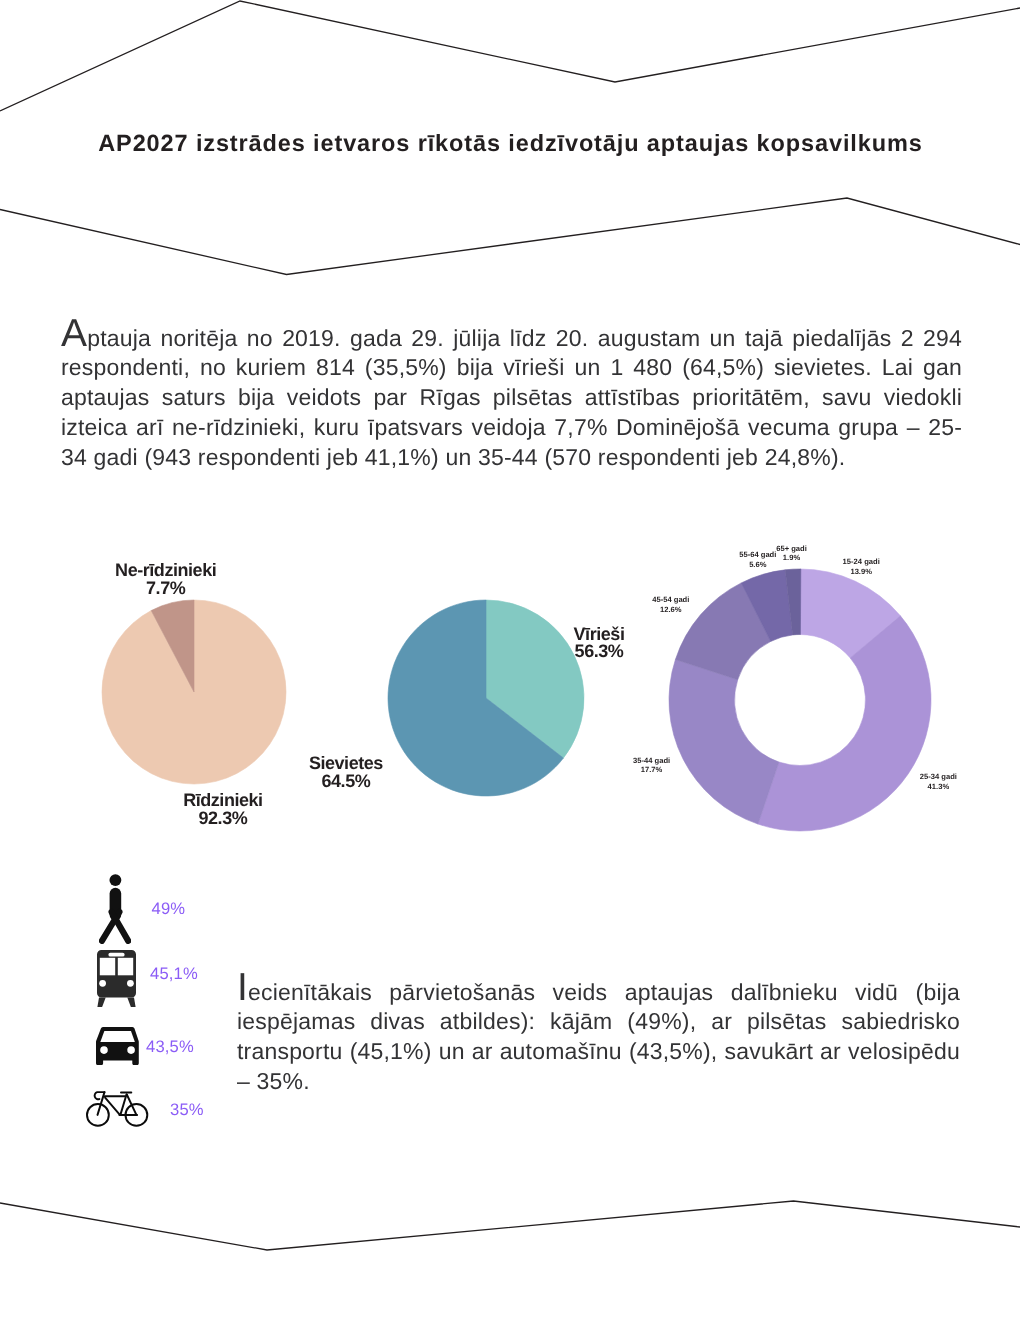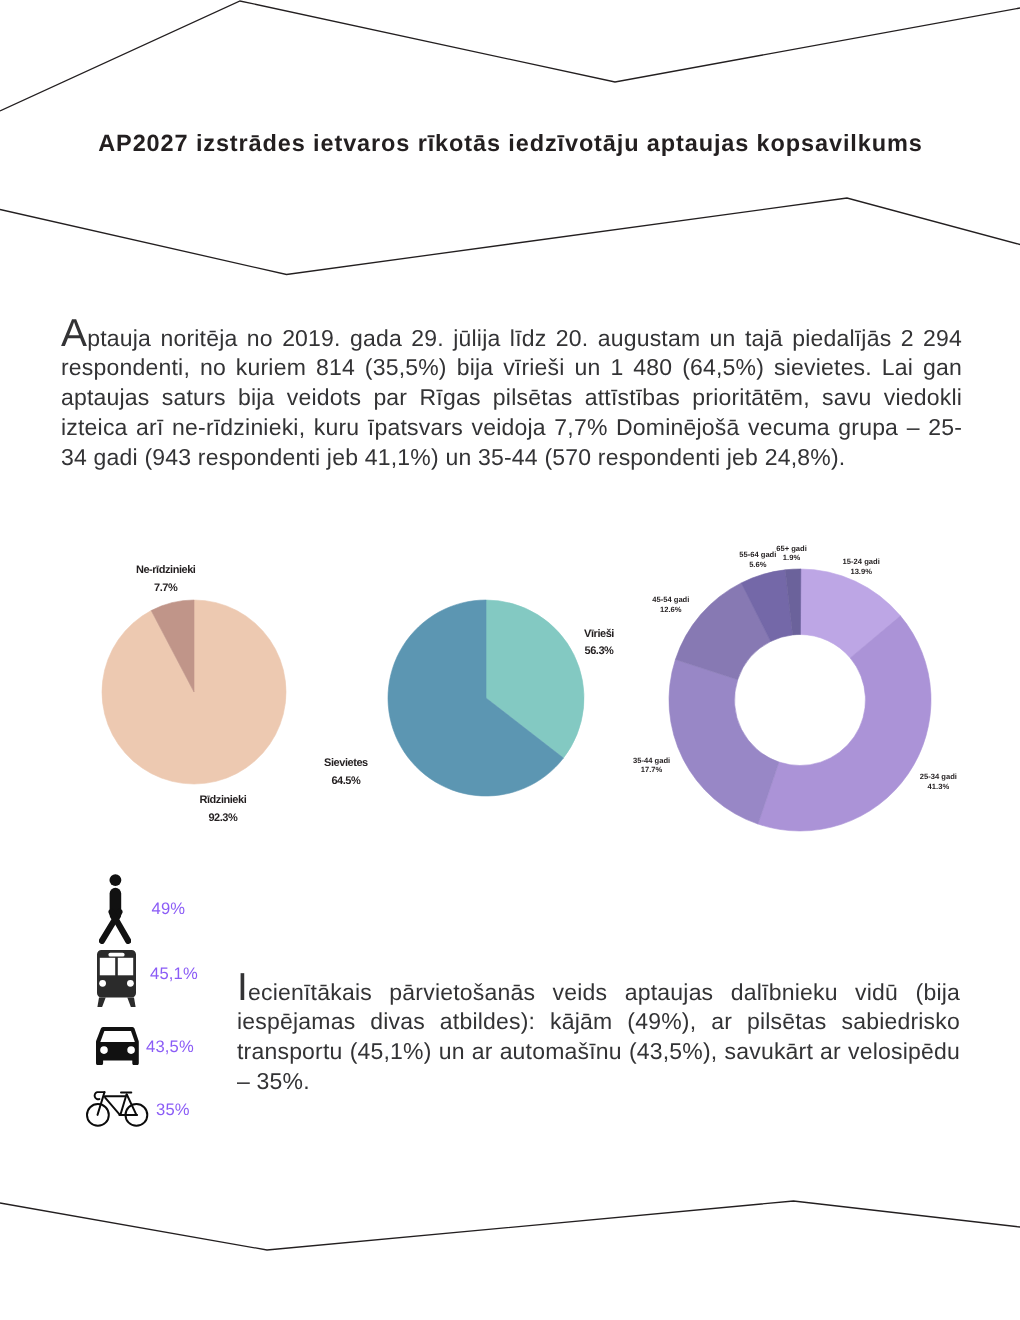--- a/index.html
+++ b/index.html
@@ -30,21 +30,21 @@
     float:left;font-size:39px;line-height:20.4px;font-weight:400;
   }
   #intro{left:61px;top:323.5px;width:901px;}
   #outro{left:237px;top:977.5px;width:723px;}
 
   .clabel{
     position:absolute;font-weight:700;color:#231f20;white-space:nowrap;
     text-align:center;transform:translateX(-50%);
   }
   .clabel .v{display:block;}
-  .lab-large{font-size:11px;letter-spacing:-0.45px;line-height:17.6px;}
+  .lab-large{font-size:18px;letter-spacing:-0.45px;line-height:17.6px;}
   .lab-small{font-size:7.6px;line-height:9.8px;}
 
   .tvalue{position:absolute;font-size:16.6px;line-height:1;color:#8b5cf6;white-space:nowrap;letter-spacing:0.15px;}
   .ticon{position:absolute;}
 </style>
 </head>
 <body>
 
 <div class="page">
 
@@ -129,18 +129,18 @@
         <path d="M35.4,25.9 H53.1"></path>
         <path d="M42.5,5.5 L36.4,25.9"></path>
         <path d="M42.8,5.5 L52.4,25.9"></path>
         <path d="M37.0,3.4 H47.3"></path>
       </g>
     </svg>
 
   <div class="tvalue" style="left: 151.5px; top: 901px;">49%</div>
       <div class="tvalue" style="left: 150px; top: 966.2px;">45,1%</div>
       <div class="tvalue" style="left: 146px; top: 1038.6px;">43,5%</div>
-      <div class="tvalue" style="left: 156px; top: 1101.8px;">35%</div>
+      <div class="tvalue" style="left: 170px; top: 1101.8px;">35%</div>
     </div>
 
   <div class="para" id="outro"><span class="dc">I</span><span>ecienītākais pārvietošanās veids aptaujas dalībnieku vidū (bija iespējamas divas atbildes): kājām (49%), ar pilsētas sabiedrisko transportu (45,1%) un ar automašīnu (43,5%), savukārt ar velosipēdu – 35%.</span></div>
 
 </div>
 
 </body></html>

